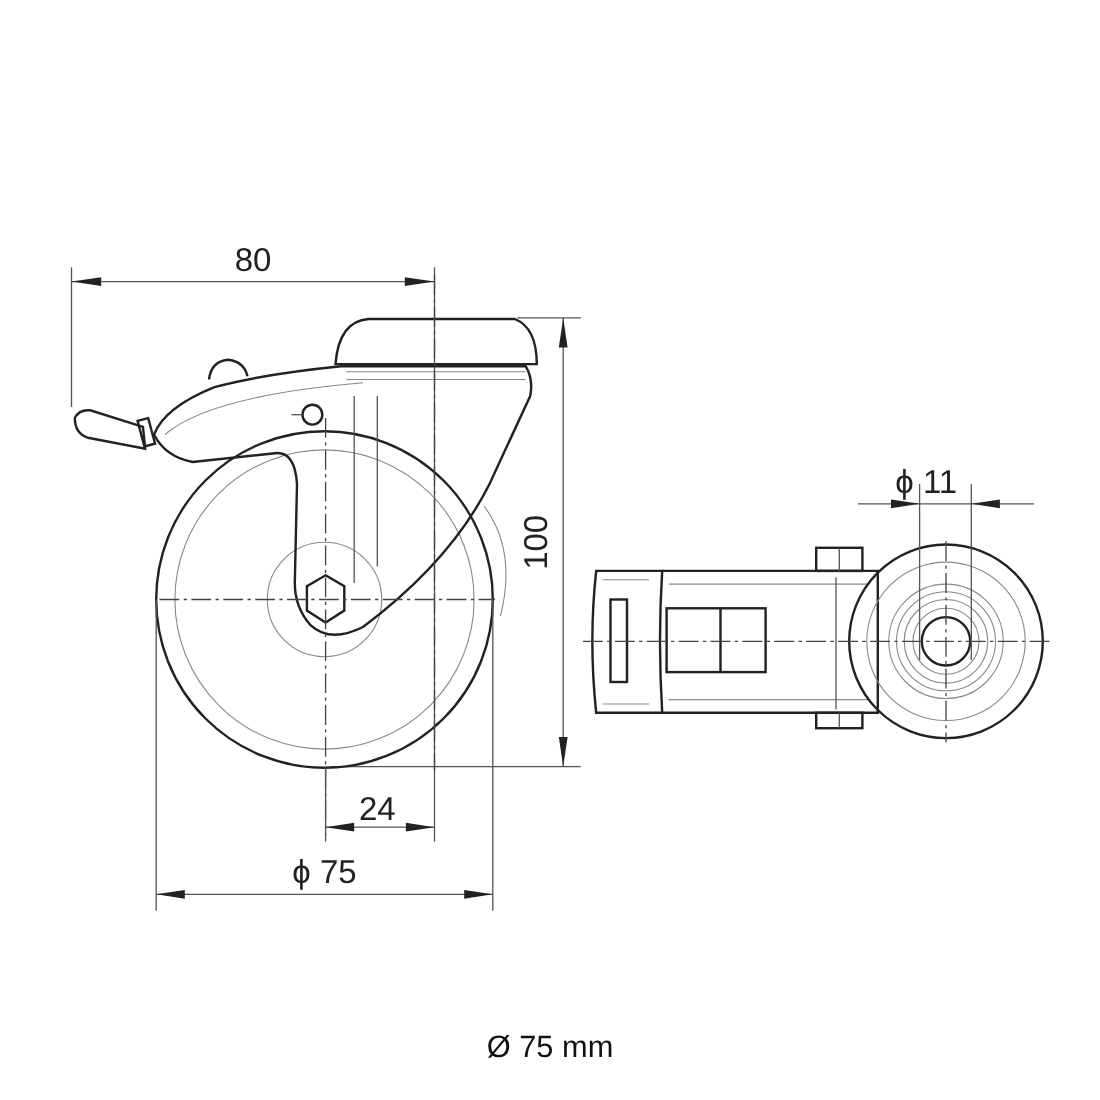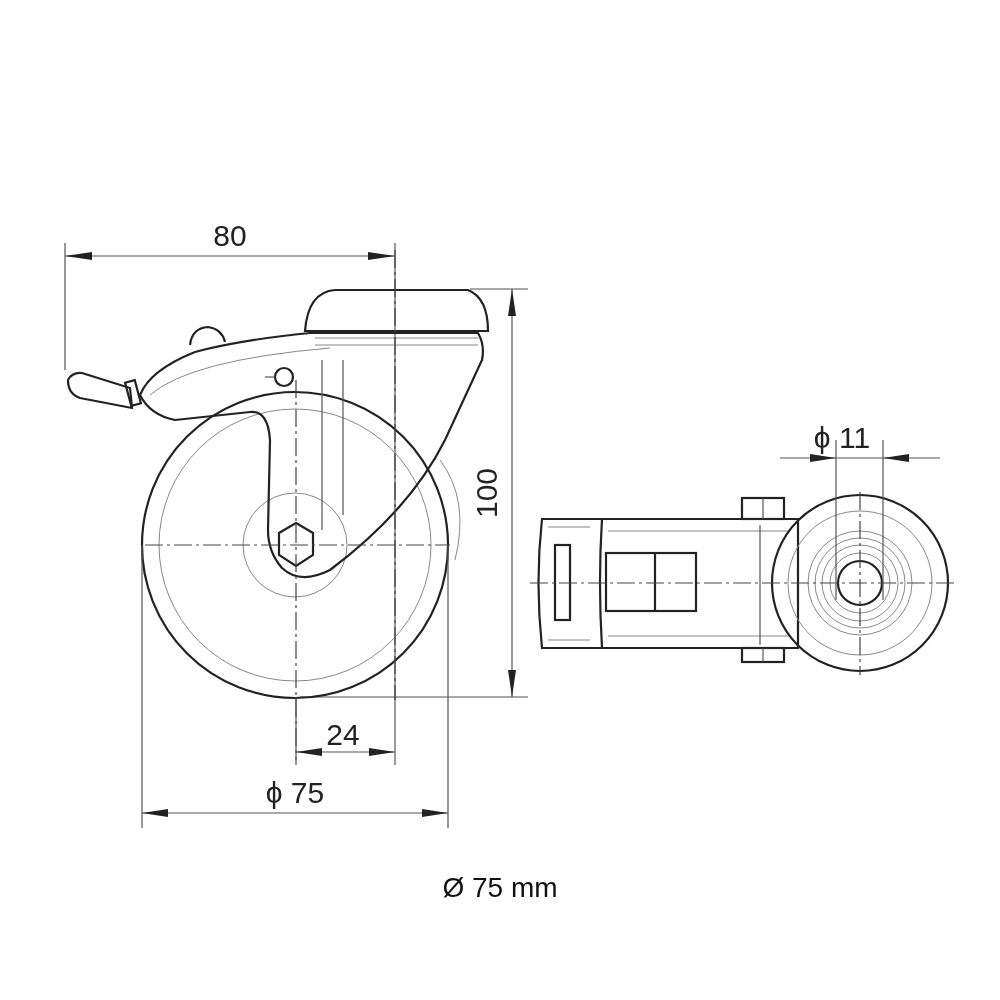--- a/index.html
+++ b/index.html
@@ -1,19 +1,19 @@
 <!DOCTYPE html>
 <html><head>
 <meta charset="utf-8">
 <style>
   html,body{margin:0;padding:0;background:#fff;}
   body{width:1000px;height:1000px;position:relative;overflow:hidden;}
   svg{position:absolute;left:0;top:0;}
   .dim{font-family:"Liberation Sans","DejaVu Sans",sans-serif;font-size:30px;fill:#222;}
-  .caption{position:absolute;left:0;width:1000px;top:872px;text-align:center;
+  .caption{position:absolute;left:0;width:1000px;top:936px;text-align:center;
     font-family:"Liberation Sans","DejaVu Sans",sans-serif;font-size:28px;color:#111;}
   .ln{stroke:#222;stroke-width:2.2;fill:none;}
   .thin{stroke:#555;stroke-width:1.2;fill:none;}
   .fine{stroke:#888;stroke-width:1;fill:none;}
   .ctr{stroke:#444;stroke-width:1.2;fill:none;stroke-dasharray:18 4 3 4;}
   .arrow{fill:#222;}
 </style>
 </head>
 <body>
 

